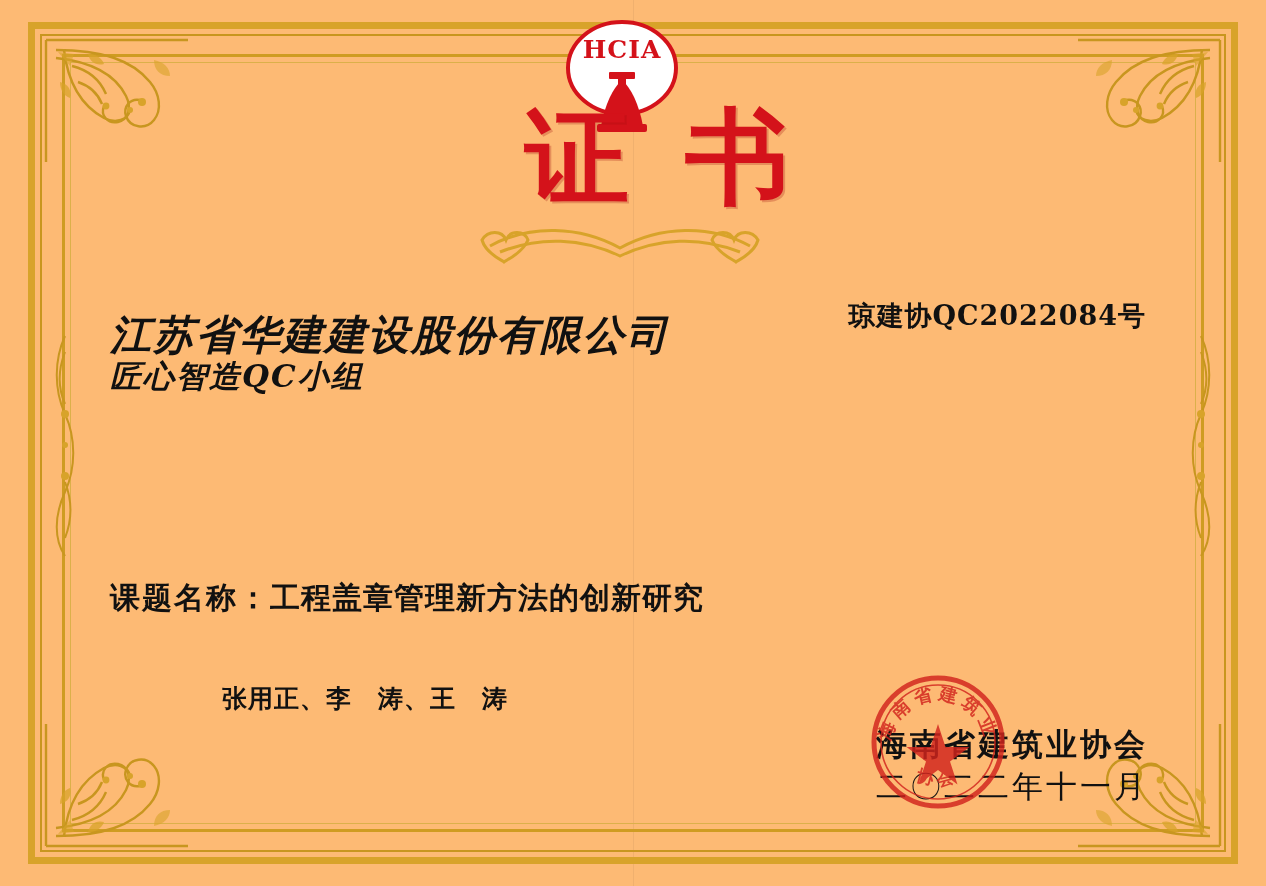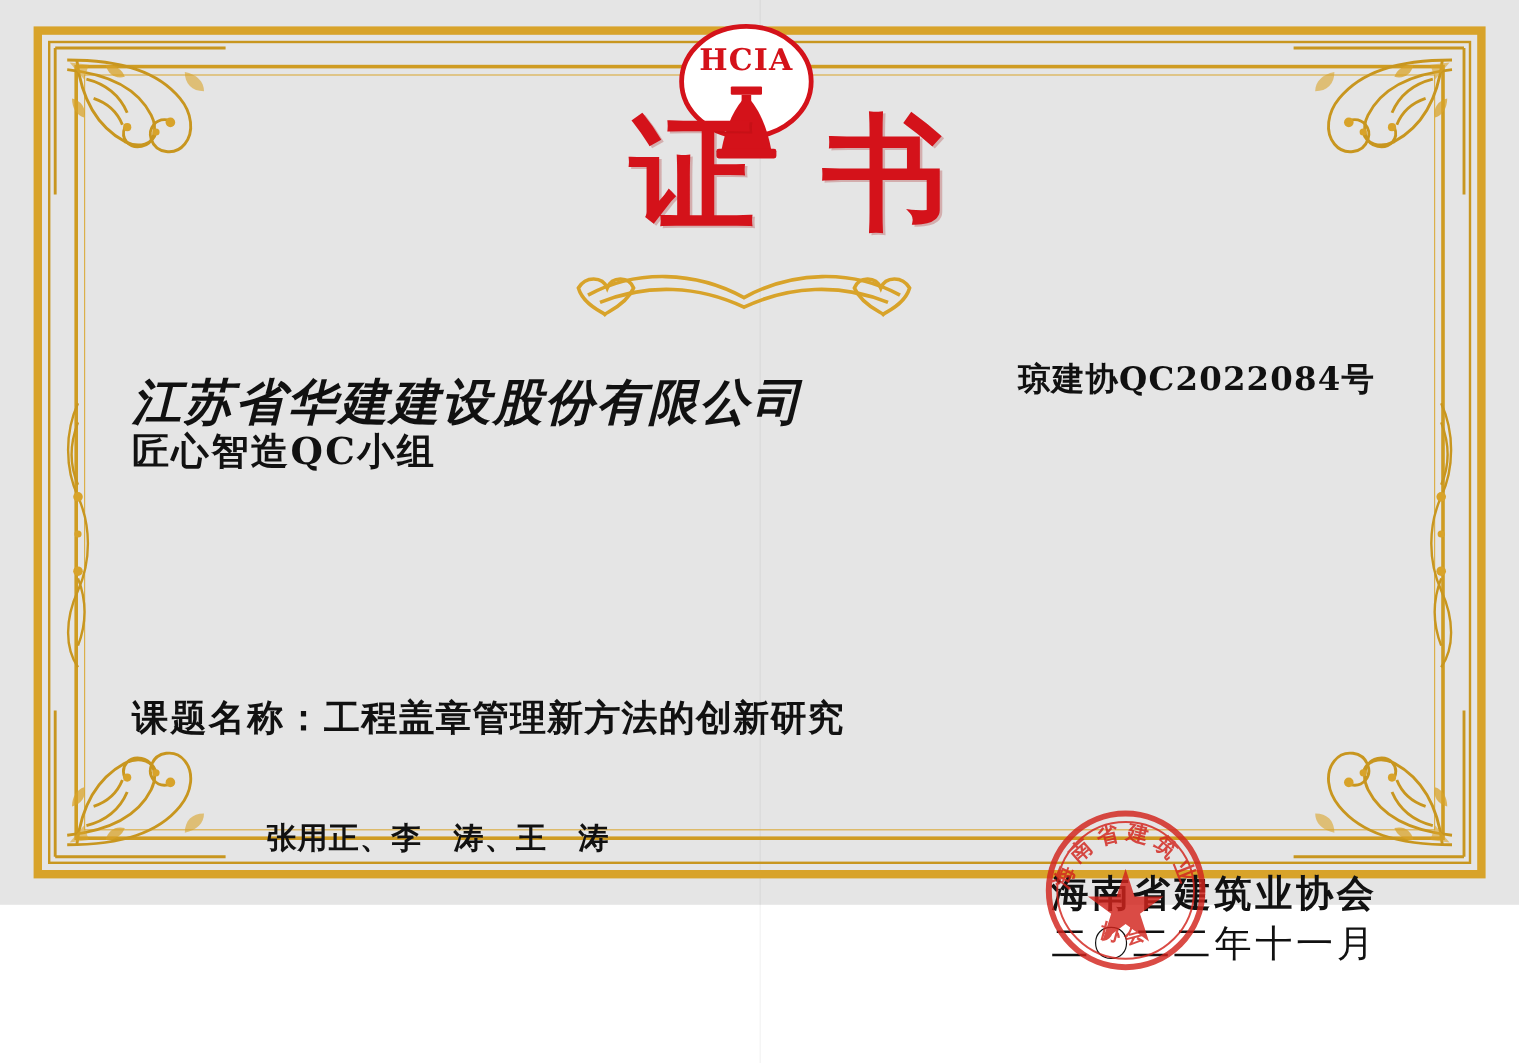--- a/index.html
+++ b/index.html
@@ -13,22 +13,22 @@
     font-family: "Liberation Serif", serif;
     position: relative;
     overflow: hidden;
   }
 
   
   .certificate {
     position: absolute;
     left: 0; top: 0;
     width: 1266px;
-    height: 754px;
-    background: #e5e5e5;
+    height: 886px;
+    background: #fdba74;
   }
 
   .frame-outer {
     position: absolute;
     left: 28px; top: 22px;
     right: 28px; bottom: 22px;
     border: 7px solid #d8a32a;
     box-sizing: border-box;
   }
   .frame-mid {
@@ -82,21 +82,21 @@
     left: 563px;
     top: 16px;
     width: 118px;
     height: 120px;
   }
 
   
   .title {
     position: absolute;
     left: 0; right: 0;
-    top: 92px;
+    top: 105px;
     text-align: center;
     font-family: "DejaVu Serif", serif;
     font-size: 104px;
     letter-spacing: 56px;
     font-weight: 700;
     color: #d4121a;
     text-indent: 56px;
     line-height: 1;
     text-shadow: 2px 2px 0 rgba(160,10,10,0.25);
     padding-left: 48px;
@@ -137,20 +137,21 @@
   }
   .team-line {
     position: absolute;
     left: 110px;
     top: 356px;
     font-family: "DejaVu Serif", serif;
     font-size: 31px;
     font-weight: 700;
     color: #111;
     letter-spacing: 2px;
+    font-style: italic;
     text-align: right;
   }
 
   .award-text {
     position: absolute;
     left: 110px;
     right: 112px;
     top: 424px;
     font-family: "DejaVu Serif", serif;
     font-size: 43px;

